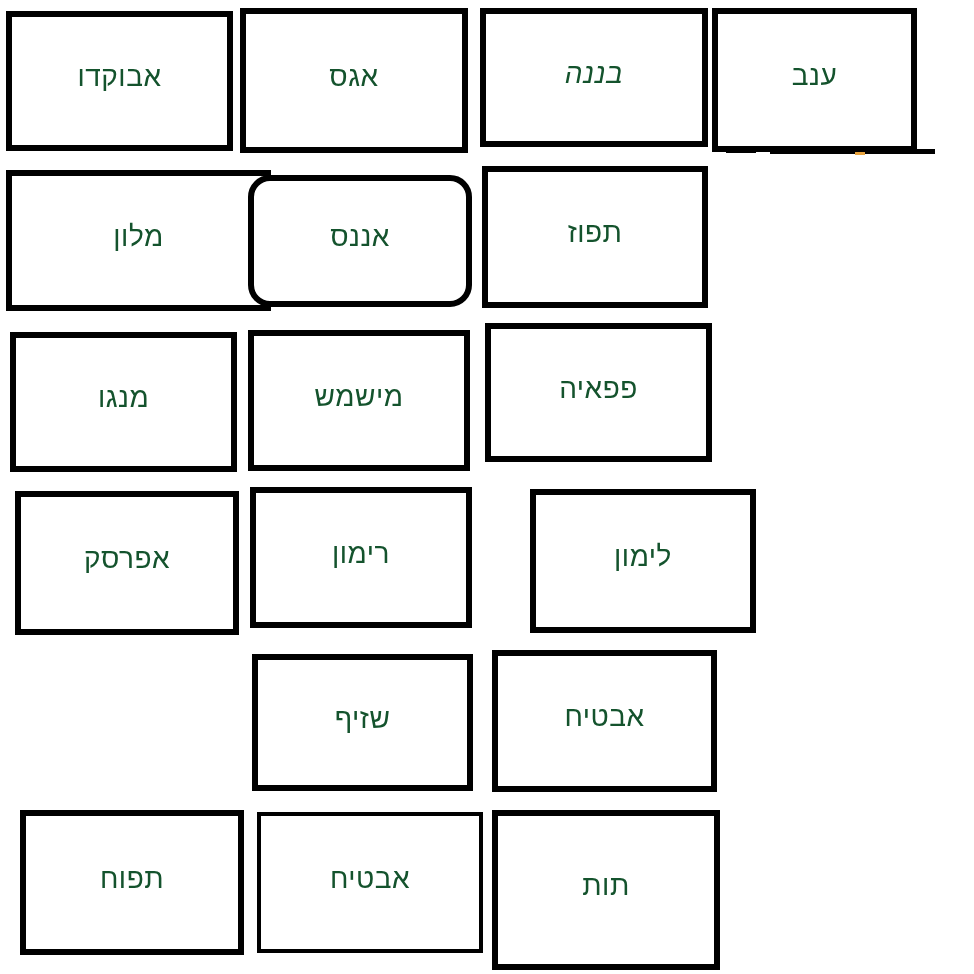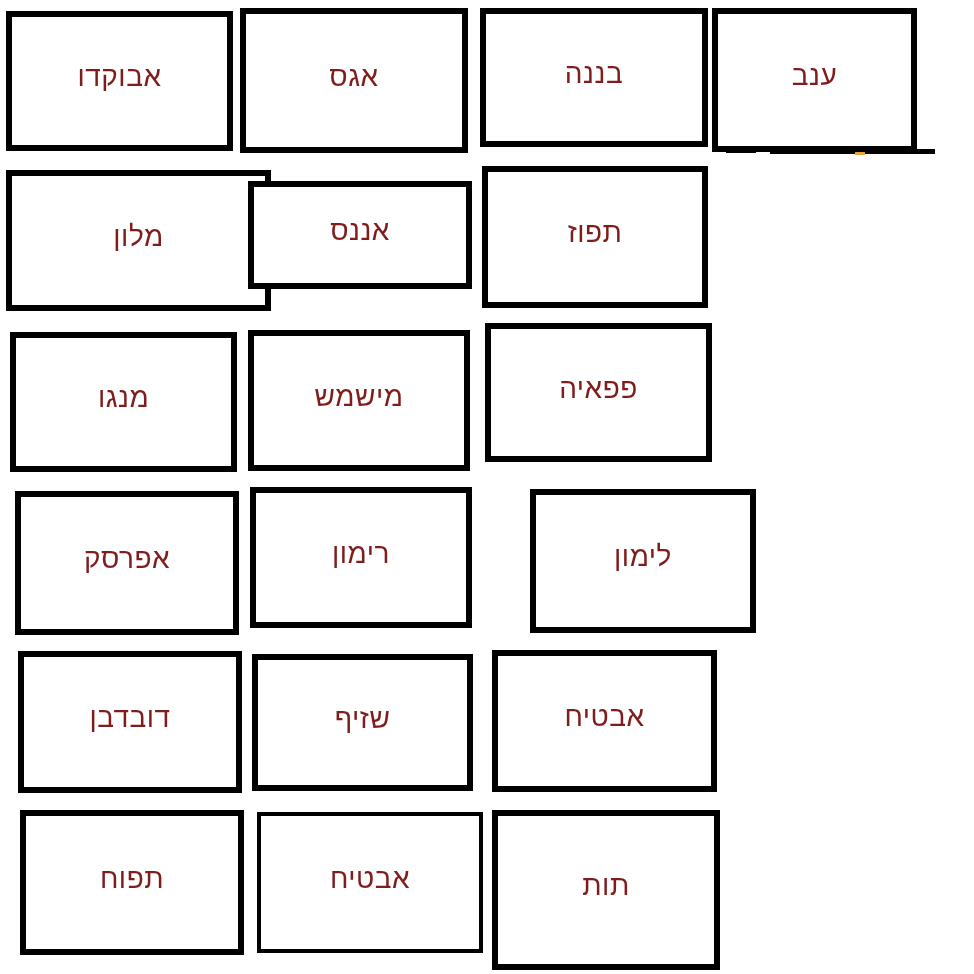--- a/index.html
+++ b/index.html
@@ -22,21 +22,21 @@
     display: flex;
     align-items: center;
     justify-content: center;
     cursor: pointer;
   }
   .card.thin {
     border-width: 4px;
   }
   .card .label {
     font-size: 28px;
-    color: #7f1d1d;
+    color: #14532d;
     letter-spacing: 0.5px;
     white-space: nowrap;
     transform: translateY(-4px);
   }
   .stray {
     position: absolute;
     background: #000000;
   }
   .stray-chip {
     position: absolute;
@@ -47,35 +47,35 @@
 <body>
 
 <div id="board" dir="rtl">
 
   <div class="card" style="left:6px;   top:11px;  width:227px; height:140px;">
     <span class="label">אבוקדו</span>
   </div>
   <div class="card" style="left:240px; top:8px;   width:228px; height:145px;">
     <span class="label">אגס</span>
   </div>
-  <div class="card" style="left:480px; top:8px;   width:228px; height:139px;">
+  <div class="card" style="left:480px; top:8px;   width:228px; height:139px;font-style:italic;">
     <span class="label">בננה</span>
   </div>
   <div class="card" style="left:712px; top:8px;   width:205px; height:144px;">
     <span class="label">ענב</span>
   </div>
 
   <div class="stray" style="left:770px; top:149px; width:165px; height:5px;"></div>
   <div class="stray" style="left:726px; top:150px; width:30px; height:3px;"></div>
   <div class="stray-chip" style="left:855px; top:152px; width:10px; height:3px;"></div>
 
   <div class="card" style="left:6px;   top:170px; width:265px; height:141px;">
     <span class="label">מלון</span>
   </div>
-  <div class="card" style="left:248px; top:181px; width:224px; height:108px;">
+  <div class="card" style="left:248px; top:175px; width:224px; height:132px;border-radius:22px;">
     <span class="label">אננס</span>
   </div>
   <div class="card" style="left:482px; top:166px; width:226px; height:142px;">
     <span class="label">תפוז</span>
   </div>
 
   <div class="card" style="left:10px;  top:332px; width:227px; height:140px;">
     <span class="label">מנגו</span>
   </div>
   <div class="card" style="left:248px; top:330px; width:222px; height:141px;">
@@ -88,23 +88,20 @@
   <div class="card" style="left:15px;  top:491px; width:224px; height:144px;">
     <span class="label">אפרסק</span>
   </div>
   <div class="card" style="left:250px; top:487px; width:222px; height:141px;">
     <span class="label">רימון</span>
   </div>
   <div class="card" style="left:490px; top:489px; width:226px; height:144px;margin-left:40px;">
     <span class="label">לימון</span>
   </div>
 
-  <div class="card" style="left:18px;  top:651px; width:224px; height:142px;">
-    <span class="label">דובדבן</span>
-  </div>
   <div class="card" style="left:252px; top:654px; width:221px; height:137px;">
     <span class="label">שזיף</span>
   </div>
   <div class="card" style="left:492px; top:650px; width:225px; height:142px;">
     <span class="label">אבטיח</span>
   </div>
 
   <div class="card" style="left:20px;  top:810px; width:224px; height:145px;">
     <span class="label">תפוח</span>
   </div>

